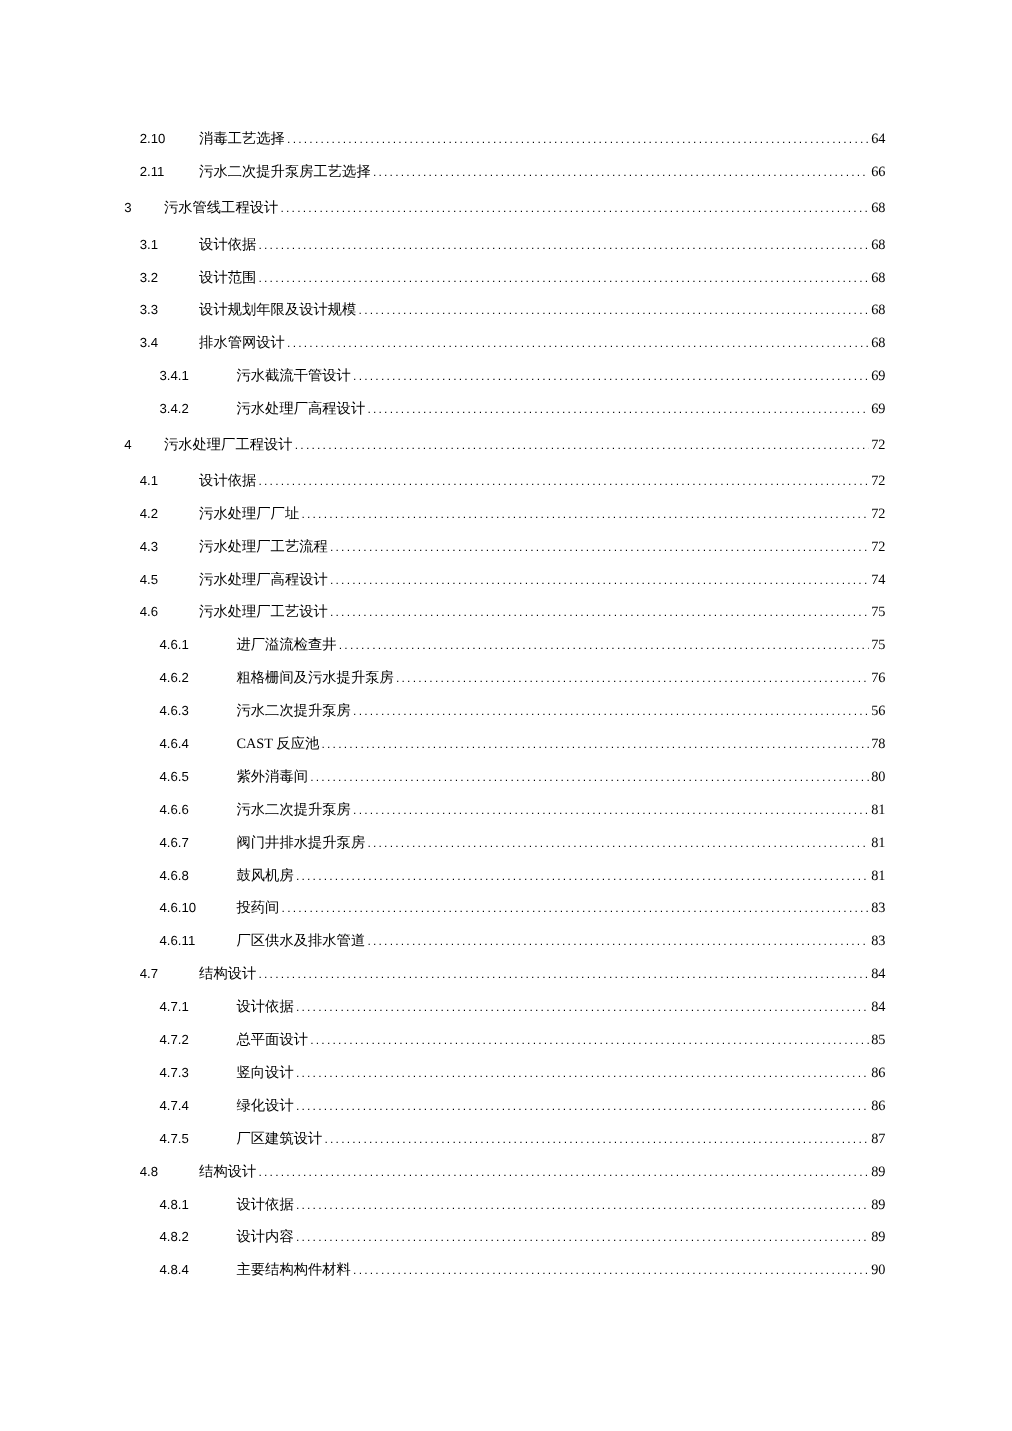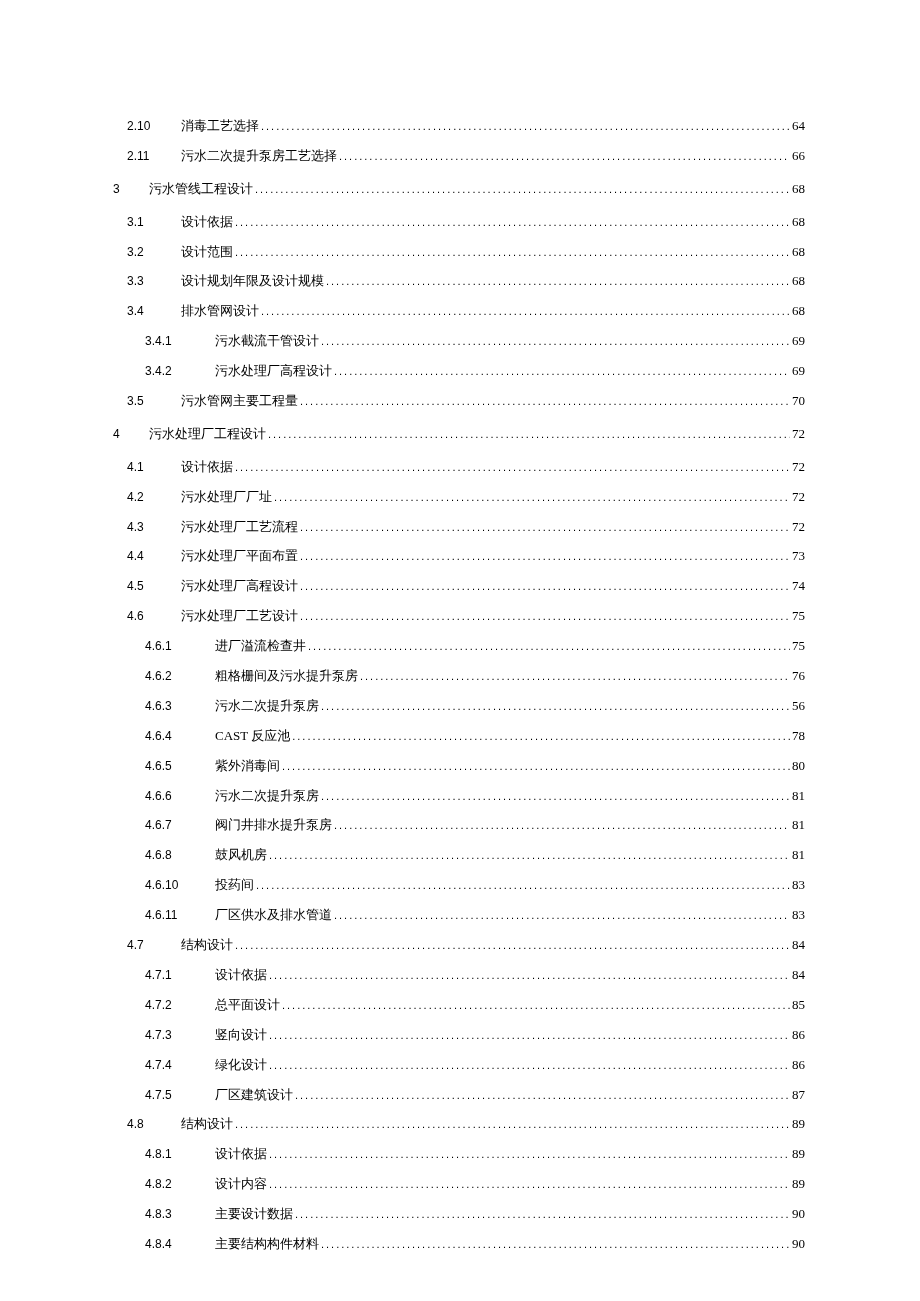--- a/index.html
+++ b/index.html
@@ -113,26 +113,20 @@
       <span class="toc-title">污水截流干管设计</span>
       <span class="toc-leader"></span>
       <span class="toc-page">69</span>
     </div>
     <div class="toc-entry level-3">
       <span class="toc-num">3.4.2</span>
       <span class="toc-title">污水处理厂高程设计</span>
       <span class="toc-leader"></span>
       <span class="toc-page">69</span>
     </div>
-    <div class="toc-entry level-2">
-      <span class="toc-num">3.5</span>
-      <span class="toc-title">污水管网主要工程量</span>
-      <span class="toc-leader"></span>
-      <span class="toc-page">70</span>
-    </div>
     <div class="toc-entry chapter level-chapter">
       <span class="toc-num">4</span>
       <span class="toc-title">污水处理厂工程设计</span>
       <span class="toc-leader"></span>
       <span class="toc-page">72</span>
     </div>
     <div class="toc-entry level-2">
       <span class="toc-num">4.1</span>
       <span class="toc-title">设计依据</span>
       <span class="toc-leader"></span>
@@ -144,26 +138,20 @@
       <span class="toc-leader"></span>
       <span class="toc-page">72</span>
     </div>
     <div class="toc-entry level-2">
       <span class="toc-num">4.3</span>
       <span class="toc-title">污水处理厂工艺流程</span>
       <span class="toc-leader"></span>
       <span class="toc-page">72</span>
     </div>
     <div class="toc-entry level-2">
-      <span class="toc-num">4.4</span>
-      <span class="toc-title">污水处理厂平面布置</span>
-      <span class="toc-leader"></span>
-      <span class="toc-page">73</span>
-    </div>
-    <div class="toc-entry level-2">
       <span class="toc-num">4.5</span>
       <span class="toc-title">污水处理厂高程设计</span>
       <span class="toc-leader"></span>
       <span class="toc-page">74</span>
     </div>
     <div class="toc-entry level-2">
       <span class="toc-num">4.6</span>
       <span class="toc-title">污水处理厂工艺设计</span>
       <span class="toc-leader"></span>
       <span class="toc-page">75</span>
@@ -274,26 +262,20 @@
       <span class="toc-num">4.8.1</span>
       <span class="toc-title">设计依据</span>
       <span class="toc-leader"></span>
       <span class="toc-page">89</span>
     </div>
     <div class="toc-entry level-3">
       <span class="toc-num">4.8.2</span>
       <span class="toc-title">设计内容</span>
       <span class="toc-leader"></span>
       <span class="toc-page">89</span>
-    </div>
-    <div class="toc-entry level-3">
-      <span class="toc-num">4.8.3</span>
-      <span class="toc-title">主要设计数据</span>
-      <span class="toc-leader"></span>
-      <span class="toc-page">90</span>
     </div>
     <div class="toc-entry level-3">
       <span class="toc-num">4.8.4</span>
       <span class="toc-title">主要结构构件材料</span>
       <span class="toc-leader"></span>
       <span class="toc-page">90</span>
     </div>
   </div>
 
 </body></html>

